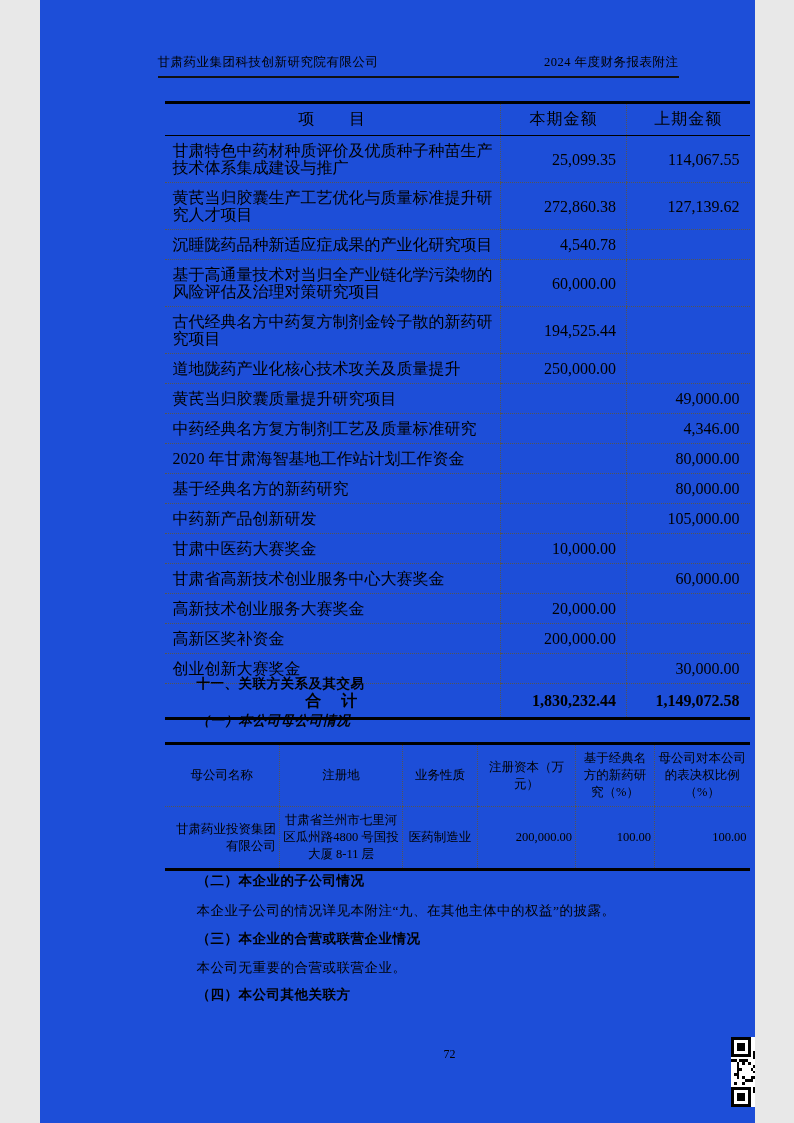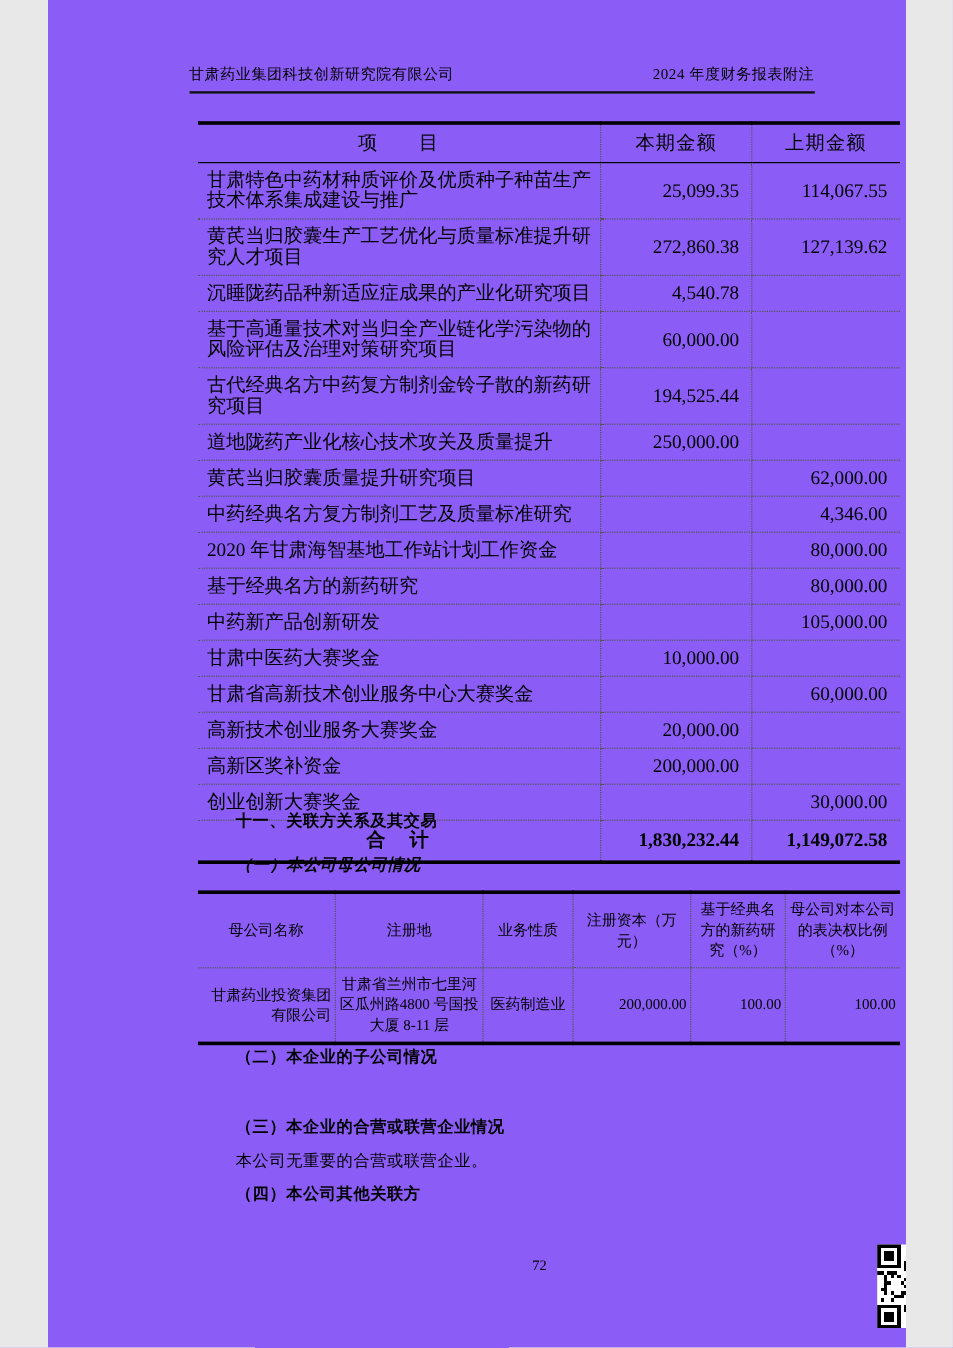--- a/index.html
+++ b/index.html
@@ -1,18 +1,18 @@
 <!DOCTYPE html>
 <html><head>
 <meta charset="utf-8">
 <style>
   * { margin:0; padding:0; box-sizing:border-box; }
   html,body { background:#e8e8e8; }
   .page {
-    width:715px; height:1123px; position:relative; background:#8b5cf6;
+    width:715px; height:1123px; position:relative; background:#1d4ed8;
     margin:0 auto; overflow:hidden;
     font-family:"Liberation Serif","DejaVu Serif",serif; color:#000;
   }
   
   .doc-header {
     position:absolute; left:118px; right:76px; top:54px;
     display:flex; justify-content:space-between;
     font-size:12.5px; letter-spacing:0.5px;
   }
   .head-rule {
@@ -131,21 +131,21 @@
           <td class="num"></td>
         </tr>
         <tr>
           <td class="item">道地陇药产业化核心技术攻关及质量提升</td>
           <td class="num">250,000.00</td>
           <td class="num"></td>
         </tr>
         <tr>
           <td class="item">黄芪当归胶囊质量提升研究项目</td>
           <td class="num"></td>
-          <td class="num">62,000.00</td>
+          <td class="num">49,000.00</td>
         </tr>
         <tr>
           <td class="item">中药经典名方复方制剂工艺及质量标准研究</td>
           <td class="num"></td>
           <td class="num">4,346.00</td>
         </tr>
         <tr>
           <td class="item">2020 年甘肃海智基地工作站计划工作资金</td>
           <td class="num"></td>
           <td class="num">80,000.00</td>
@@ -223,20 +223,21 @@
         <td class="place">甘肃省兰州市七里河区瓜州路4800 号国投大厦 8-11 层</td>
         <td class="nature">医药制造业</td>
         <td class="cap">200,000.00</td>
         <td class="pct">100.00</td>
         <td class="pct">100.00</td>
       </tr>
     </tbody>
   </table>
 
   <div class="h-black" style="top:872px;">（二）本企业的子公司情况</div>
+  <div class="body-text" style="top:902px;">本企业子公司的情况详见本附注“九、在其他主体中的权益”的披露。</div>
   <div class="h-black" style="top:930px;">（三）本企业的合营或联营企业情况</div>
   <div class="body-text" style="top:959px;">本公司无重要的合营或联营企业。</div>
   <div class="h-black" style="top:986px;">（四）本公司其他关联方</div>
 
   <div class="page-number">72</div>
 
   <svg class="qr" id="qr" viewBox="0 0 25 25" shape-rendering="crispEdges">
       <rect x="0" y="0" width="25" height="25" fill="#fff"></rect>
       <rect x="11" y="0" width="1" height="1" fill="#000"></rect>
       <rect x="12" y="0" width="1" height="1" fill="#000"></rect>

